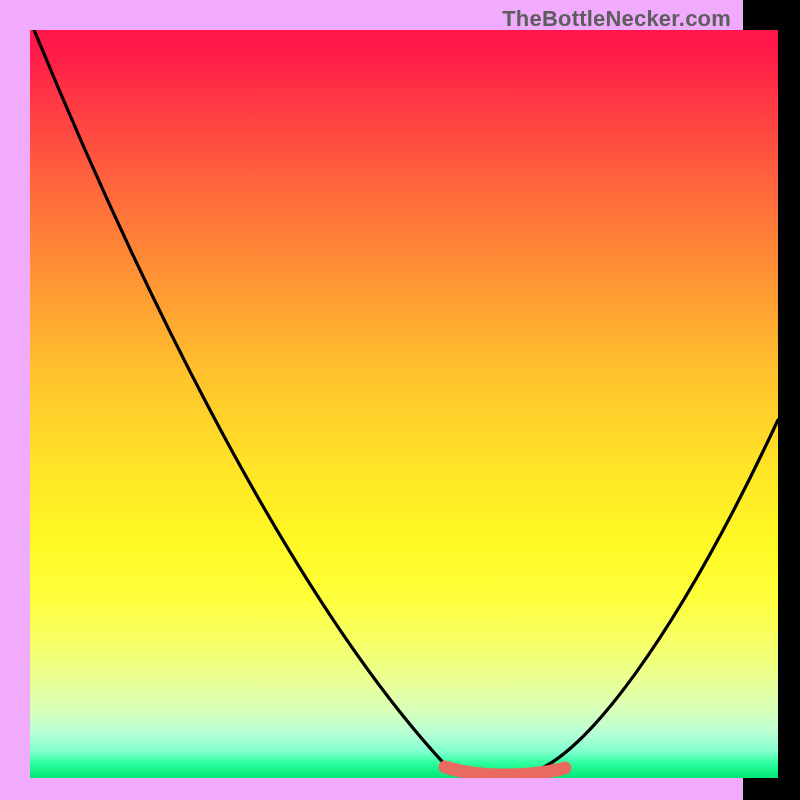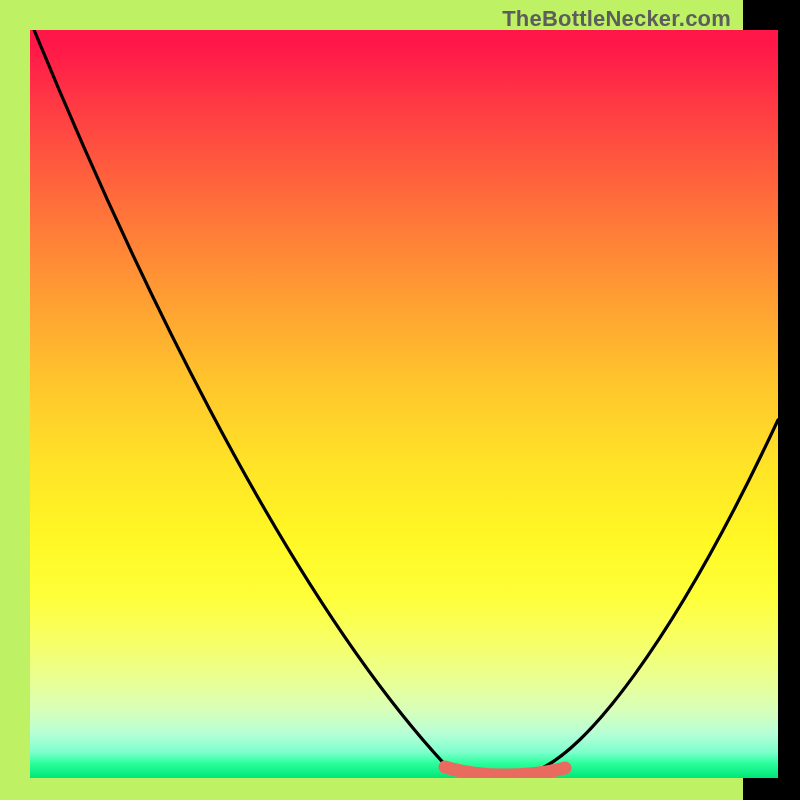--- a/index.html
+++ b/index.html
@@ -1,21 +1,21 @@
 <!DOCTYPE html>
 <html><head>
 <meta charset="utf-8">
 <style>
   * { margin: 0; padding: 0; box-sizing: border-box; }
   html, body { width: 800px; height: 800px; overflow: hidden; background: #000; }
   .frame {
     position: relative;
     width: 743px;
     height: 800px;
-    background: #bef264;
+    background: #f0abfc;
   }
   .watermark {
     position: absolute;
     top: 6px;
     right: 12px;
     font-family: Arial, Helvetica, sans-serif;
     font-size: 22px;
     font-weight: bold;
     color: #5d5d5d;
     letter-spacing: 0.2px;

